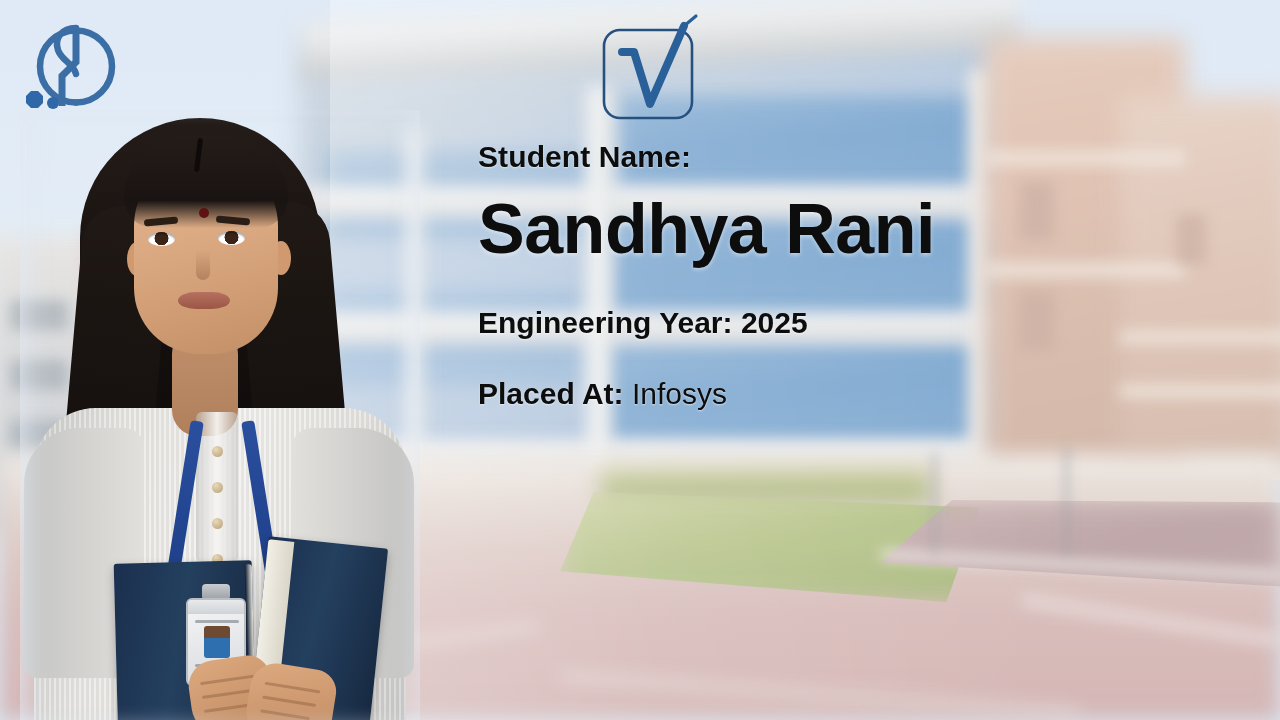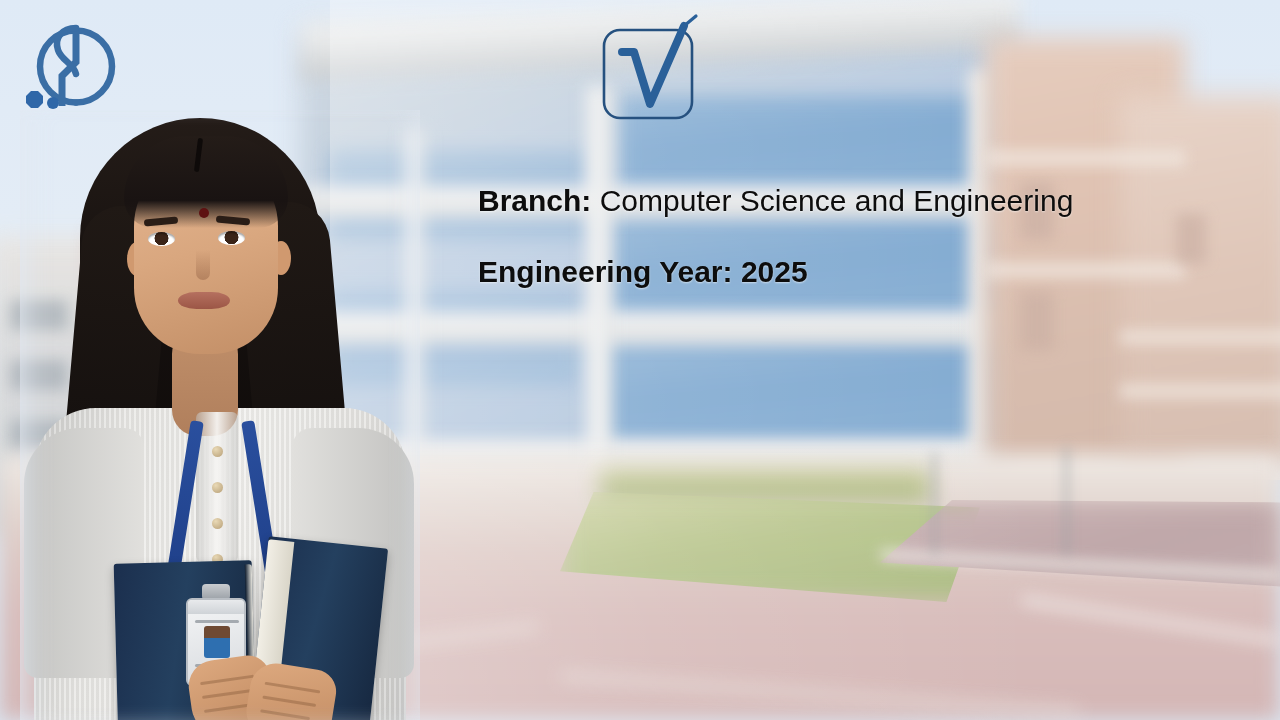--- a/index.html
+++ b/index.html
@@ -451,28 +451,30 @@
   <div id="check-badge">
     <svg width="116" height="112" viewBox="0 0 116 112">
       <rect x="12" y="18" width="88" height="88" rx="16" ry="16" fill="none" stroke="#26517f" stroke-width="2.6"></rect>
       <path d="M30 40 L42 40 L58 92 L92 14" fill="none" stroke="#2a6099" stroke-width="8" stroke-linecap="round" stroke-linejoin="round"></path>
       <path d="M92 14 L104 4" fill="none" stroke="#2a6099" stroke-width="3.2" stroke-linecap="round"></path>
     </svg>
   </div>
 
   <div id="details">
 
-
-
-    <div class="row row-kv" id="row-branch">
-      <span class="k">Branch: </span>
-      <span class="v">Computer Science and Engineering</span>
-    </div>
+    <div class="row label-sm" id="row-name">Student Name:</div>
+
+    <div class="row" id="row-fullname">Sandhya Rani</div>
+
 
     <div class="row row-kv all-bold" id="row-grad">
       <span class="k">Engineering Year: </span>
       <span class="v">2025</span>
     </div>
 
+    <div class="row row-kv" id="row-placed">
+      <span class="k">Placed At: </span>
+      <span class="v">Infosys</span>
+    </div>
 
 
   </div>
 </div>
 
 </body></html>

